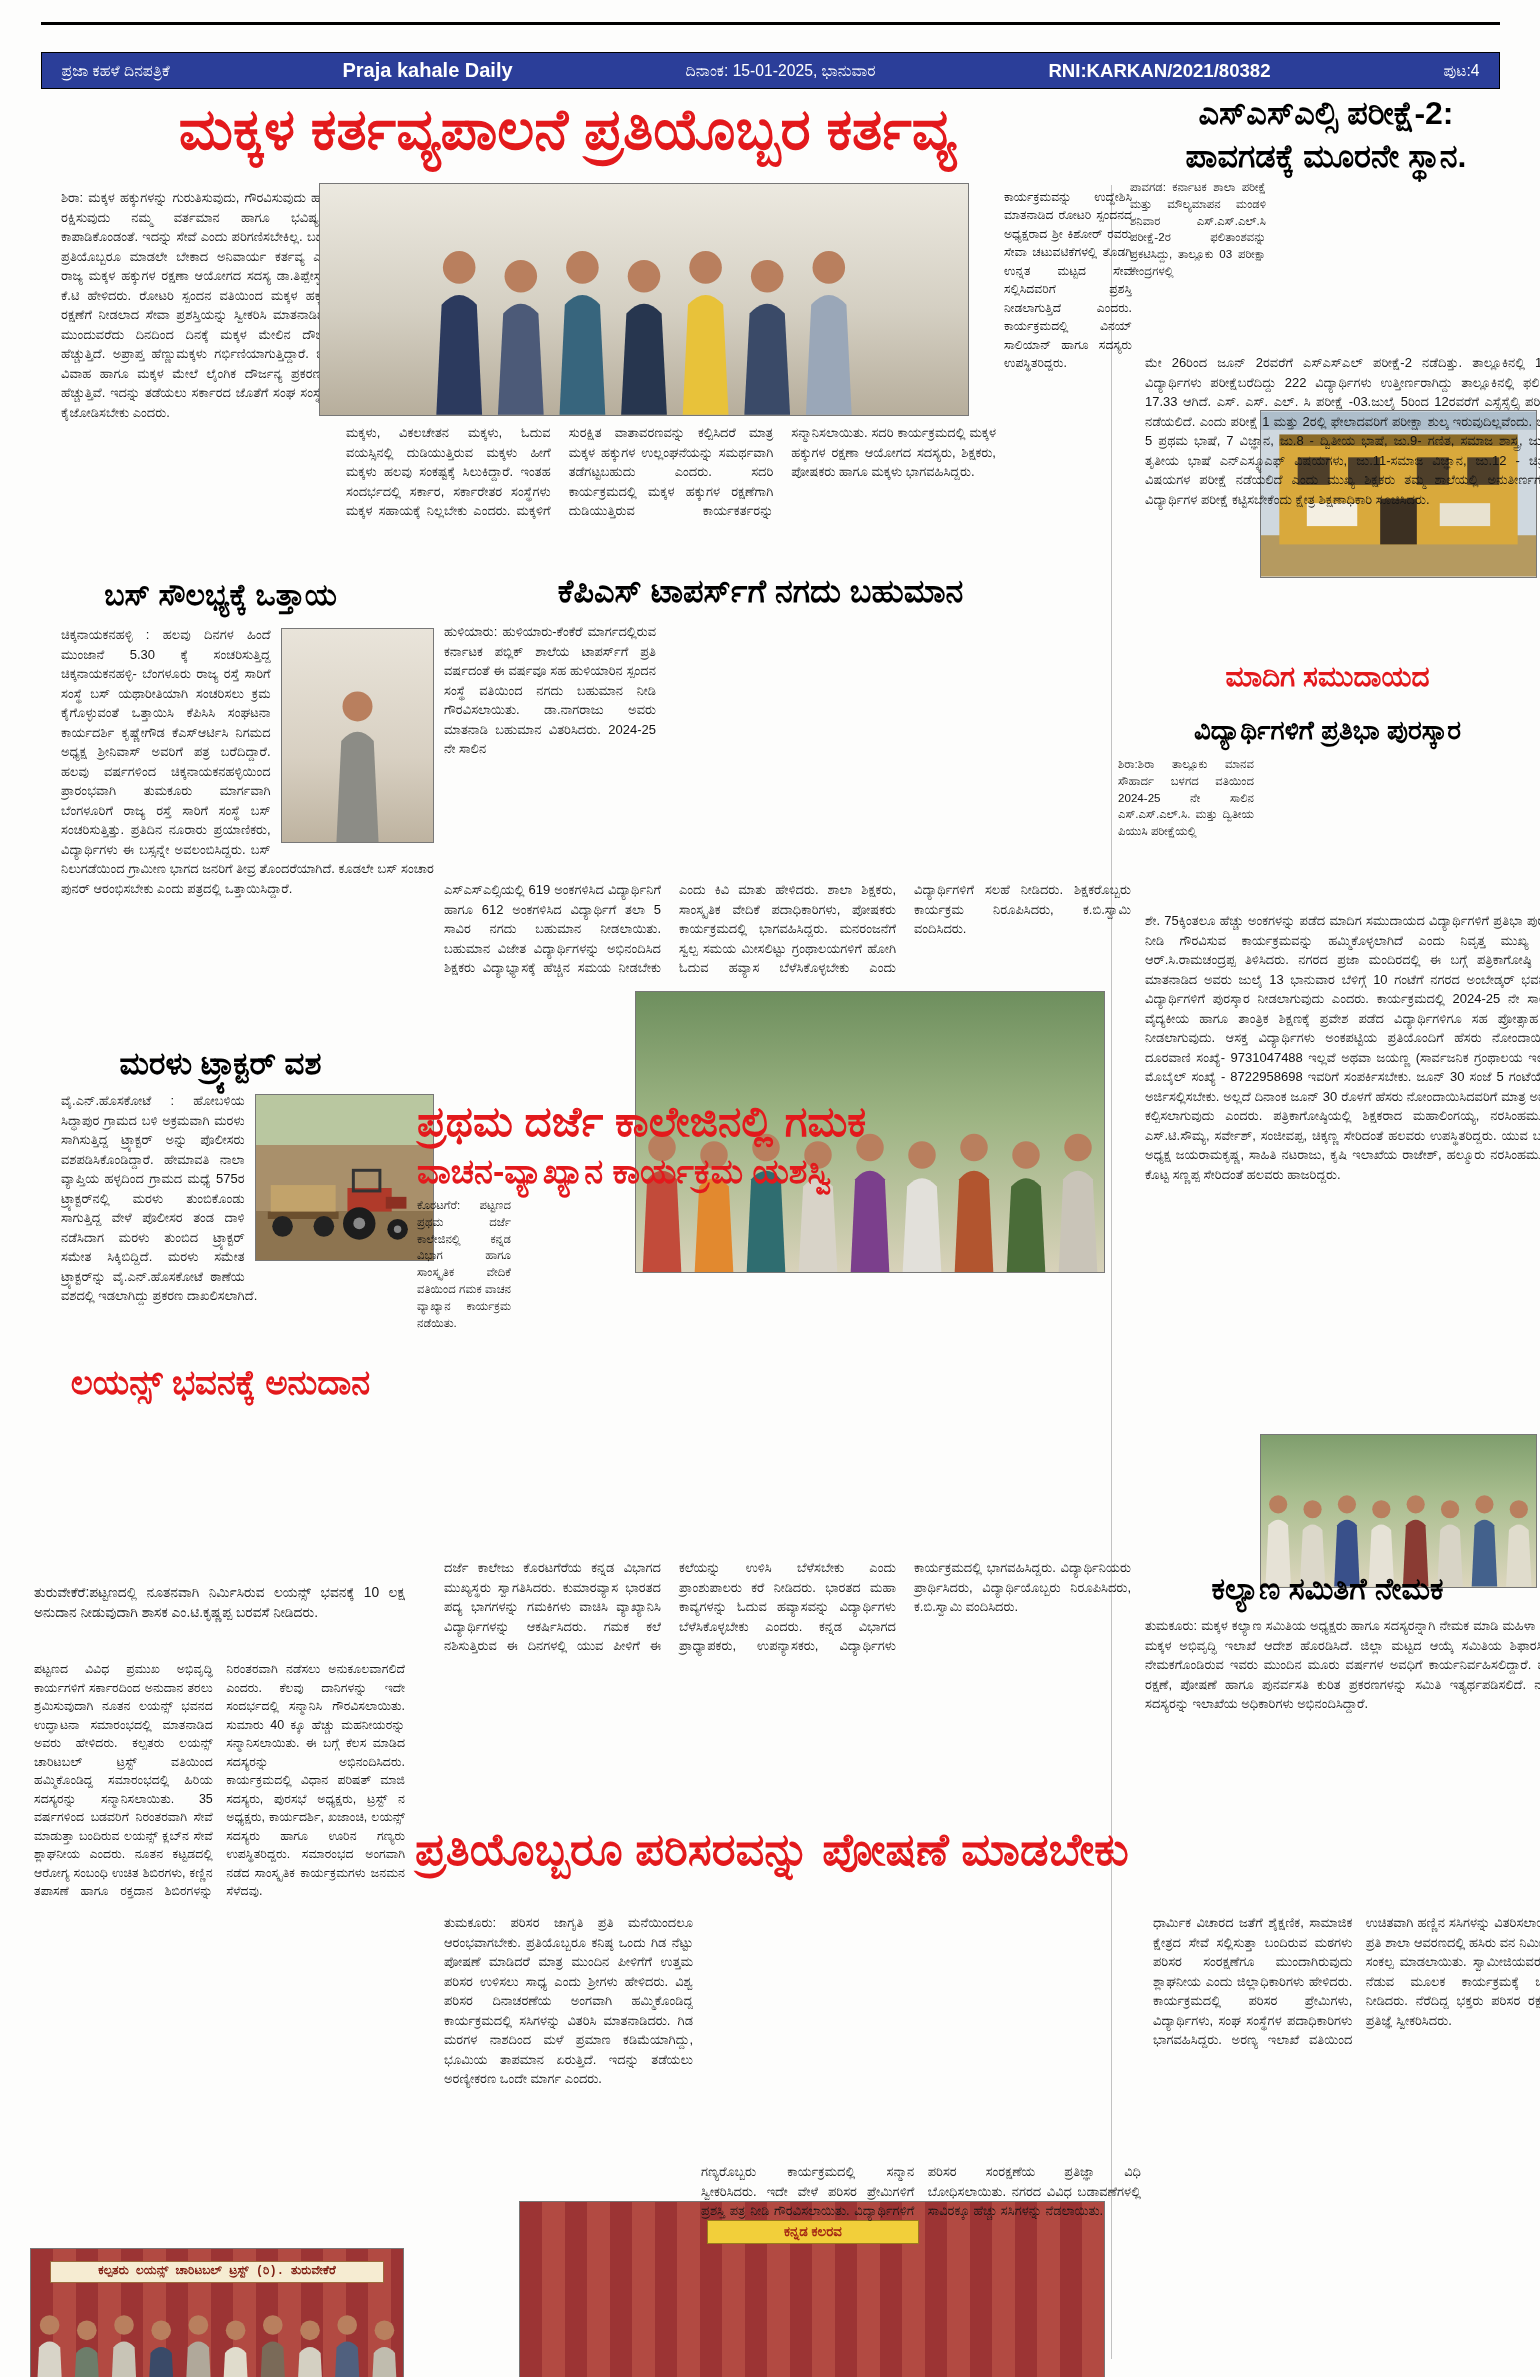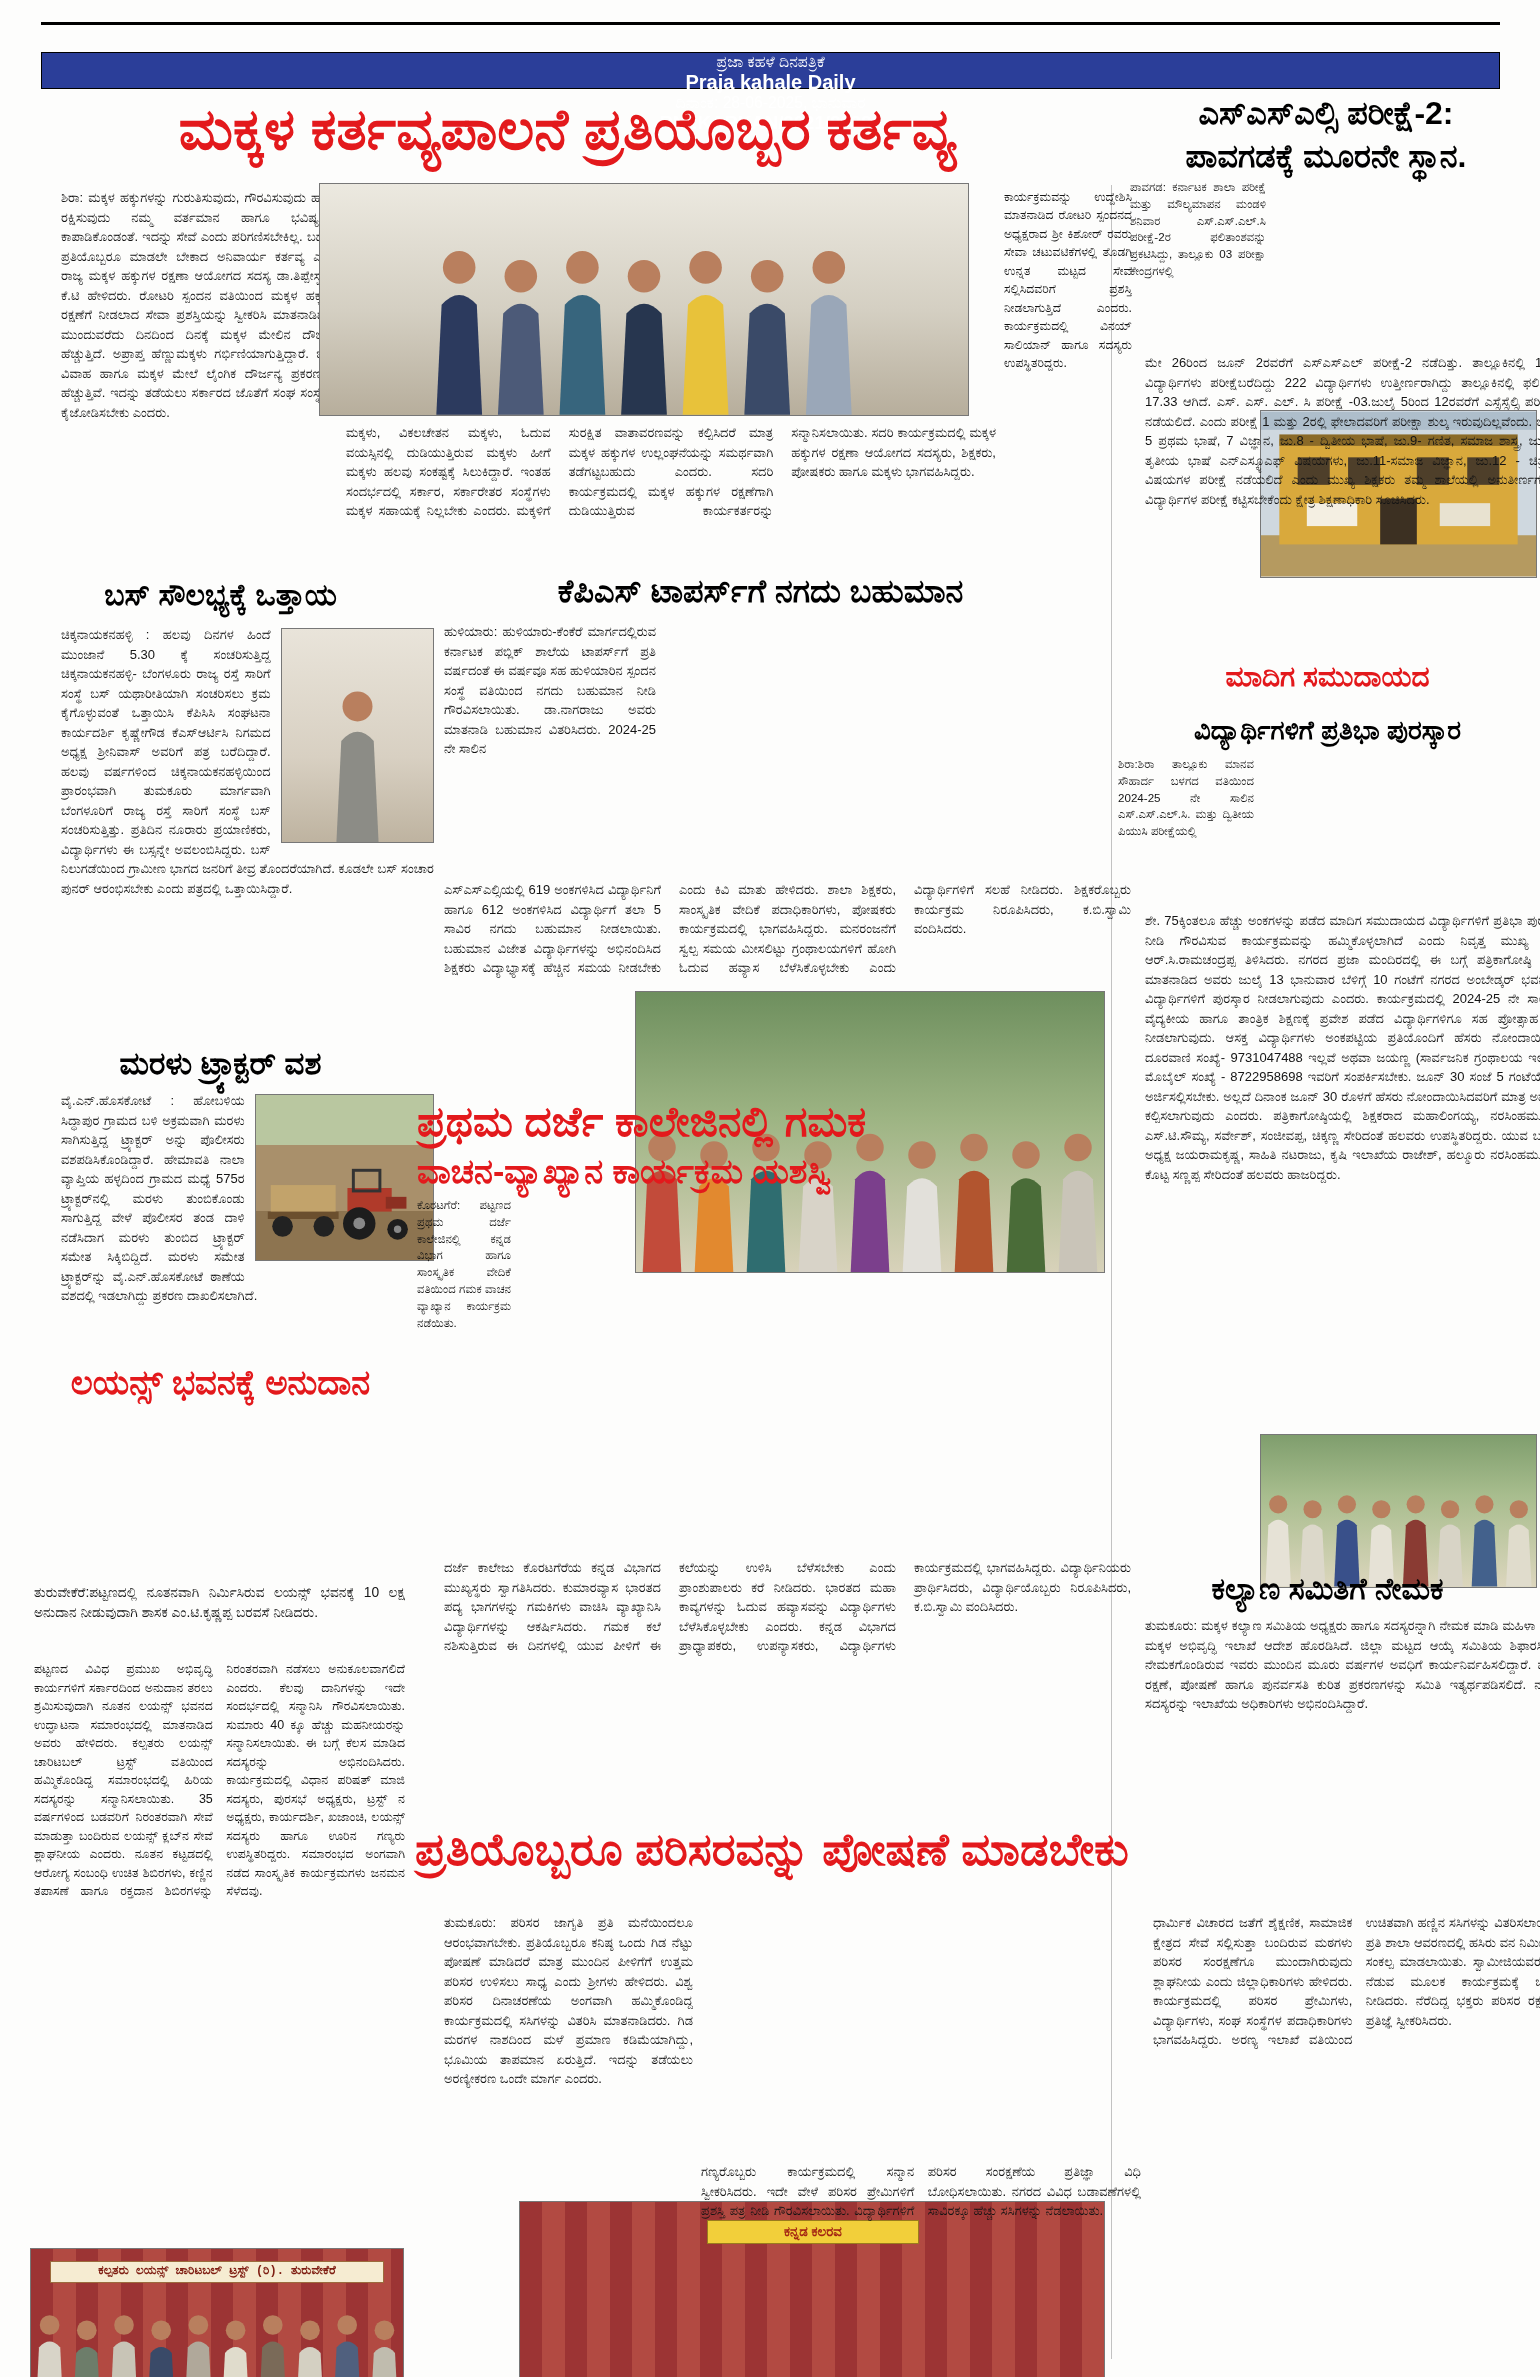--- a/index.html
+++ b/index.html
@@ -2,21 +2,21 @@
 <html style="font-size:12px"><head>
 <meta charset="utf-8">
 <style>
   html,body{margin:0;padding:0;background:#fff;}
   #page{position:relative;width:1541px;height:2377px;background:#fdfdfc;overflow:hidden;
         font-family:"Liberation Sans","DejaVu Sans",sans-serif;color:#141414;}
   .abs{position:absolute;}
   .rule{background:#000;}
   .vrule{background:#c2c2c2;width:0.7px;}
   .masthead{background:#2b3e99;border:1.5px solid #000;display:flex;align-items:center;
-            justify-content:space-between;padding:0 19.4px;box-sizing:border-box;color:#fff;flex-direction:column;}
+            justify-content:space-between;padding:0 19.4px;box-sizing:border-box;color:#fff;}
   .mh-item{font-size:15.7px;white-space:nowrap;}
   .mh-title{font-size:20px;font-weight:bold;}
   .mh-rni{font-size:18.6px;font-weight:bold;}
   .headline{font-weight:bold;color:#e3191c;line-height:1.25;}
   .hl-black{color:#000000;}
   .hl-center{text-align:center;}
   .k{font-size:13px;line-height:1.5;text-align:justify;overflow:hidden;margin-left:27px;}
   .k-sm{font-size:11.6px;line-height:1.45;text-align:justify;overflow:hidden;}
   .cols2{column-count:2;column-gap:13.4px;}
   .cols3{column-count:3;column-gap:18px;}
@@ -38,21 +38,21 @@
 </head>
 <body>
 
 <div id="page">
 
   <div class="abs rule" style="left:41px;top:22.4px;width:1459px;height:3px;"></div>
 
   <div class="abs masthead" style="left:41px;top:52px;width:1459px;height:37px;">
     <span class="mh-item">ಪ್ರಜಾ ಕಹಳೆ ದಿನಪತ್ರಿಕೆ</span>
     <span class="mh-item mh-title">Praja kahale Daily</span>
-    <span class="mh-item">ದಿನಾಂಕ: 28-06-2025, ಭಾನುವಾರ</span>
+    <span class="mh-item">ದಿನಾಂಕ: 15-01-2025, ಭಾನುವಾರ</span>
     <span class="mh-item mh-rni">RNI:KARKAN/2021/80382</span>
     <span class="mh-item">ಪುಟ:4</span>
   </div>
 
   <div class="abs headline hl-center" style="left:30px;top:94px;width:1075px;height:86px;font-size:57px;">ಮಕ್ಕಳ ಕರ್ತವ್ಯಪಾಲನೆ ಪ್ರತಿಯೊಬ್ಬರ ಕರ್ತವ್ಯ</div>
 
   <div class="abs headline hl-black hl-center" style="left:1115px;top:92px;width:422px;height:89px;font-size:32px;line-height:1.35;">
     <div>ಎಸ್ಎಸ್ಎಲ್ಸಿ ಪರೀಕ್ಷೆ-2:</div>
     <div>ಪಾವಗಡಕ್ಕೆ ಮೂರನೇ ಸ್ಥಾನ.</div>
   </div>

